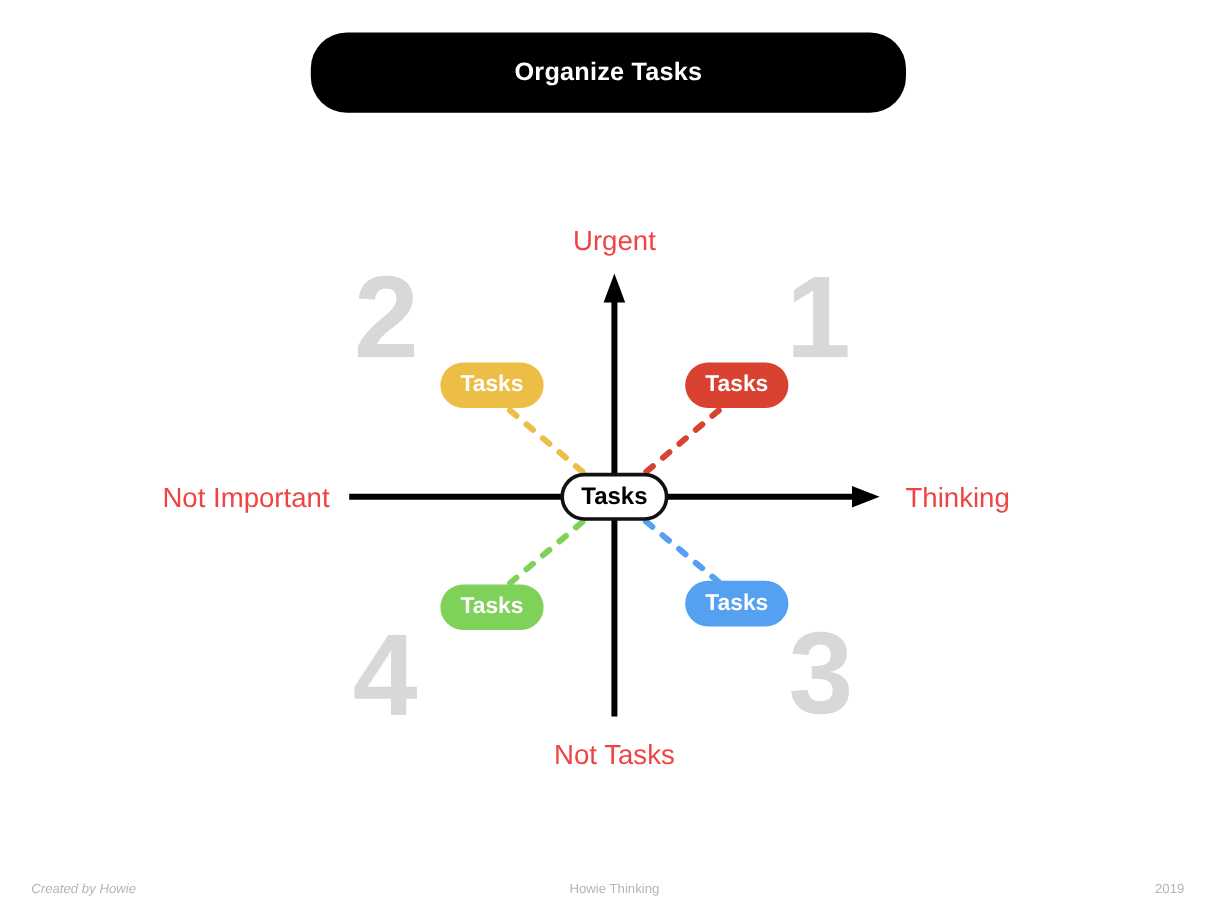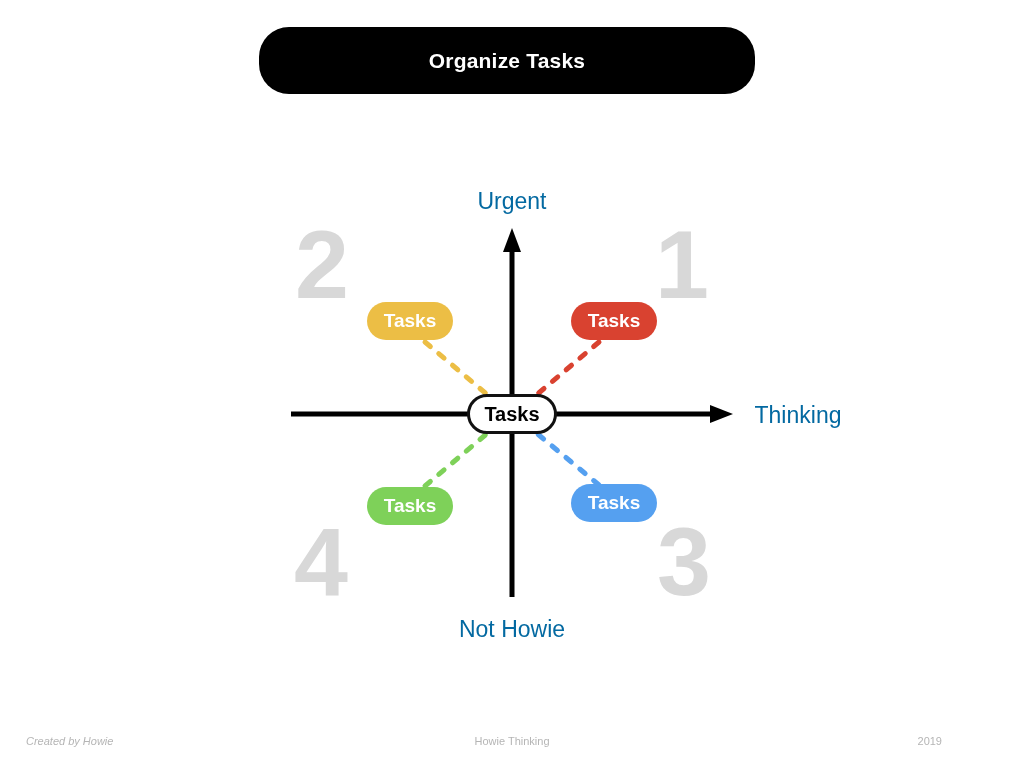--- a/index.html
+++ b/index.html
@@ -3,20 +3,21 @@
 <meta charset="utf-8">
 <style>
   html, body { margin: 0; padding: 0; background: #ffffff; }
   .slide {
     position: relative;
     width: 968px;
     height: 768px;
     background: #ffffff;
     overflow: hidden;
     font-family: "Liberation Sans", sans-serif;
+    padding-left: 45px;
   }
   .title-pill {
     position: absolute;
     left: 259px; top: 27px;
     width: 496px; height: 67px;
     background: #000000;
     border-radius: 30px;
     display: flex; align-items: center; justify-content: center;
   }
   .title-pill .title-text {
@@ -27,21 +28,21 @@
   }
   .diagram-svg {
     position: absolute;
     left: 0; top: 0;
     width: 1024px; height: 768px;
   }
   .axis-label {
     position: absolute;
     transform: translate(-50%, -50%);
     font-size: 23px;
-    color: #0369a1;
+    color: #ef4444;
     white-space: nowrap;
   }
   .axis-top    { left: 512px; top: 201px; }
   .axis-bottom { left: 512px; top: 629px; }
   .axis-left   { left: 205px; top: 415px; }
   .axis-right  { left: 798px; top: 415px; }
   .qnum {
     position: absolute;
     transform: translate(-50%, -50%);
     font-size: 97px;
@@ -108,21 +109,22 @@
     <line x1="599" y1="485" x2="534" y2="431" stroke="#55A0F0" stroke-width="5" stroke-linecap="round" stroke-dasharray="7 11"></line>
 
     <line x1="512" y1="597" x2="512" y2="249" stroke="#000000" stroke-width="5"></line>
     <polygon points="512,228 503,252 521,252" fill="#000000"></polygon>
 
     <line x1="291" y1="414" x2="712" y2="414" stroke="#000000" stroke-width="5"></line>
     <polygon points="733,414 710,405 710,423" fill="#000000"></polygon>
   </svg>
 
   <div class="axis-label axis-top">Urgent</div>
-  <div class="axis-label axis-bottom">Not Howie</div>
+  <div class="axis-label axis-bottom">Not Tasks</div>
+  <div class="axis-label axis-left">Not Important</div>
   <div class="axis-label axis-right">Thinking</div>
 
   <div class="qnum qnum-1">1</div>
   <div class="qnum qnum-2">2</div>
   <div class="qnum qnum-3">3</div>
   <div class="qnum qnum-4">4</div>
 
   <div class="task-pill task-red">Tasks</div>
   <div class="task-pill task-yellow">Tasks</div>
   <div class="task-pill task-blue">Tasks</div>

